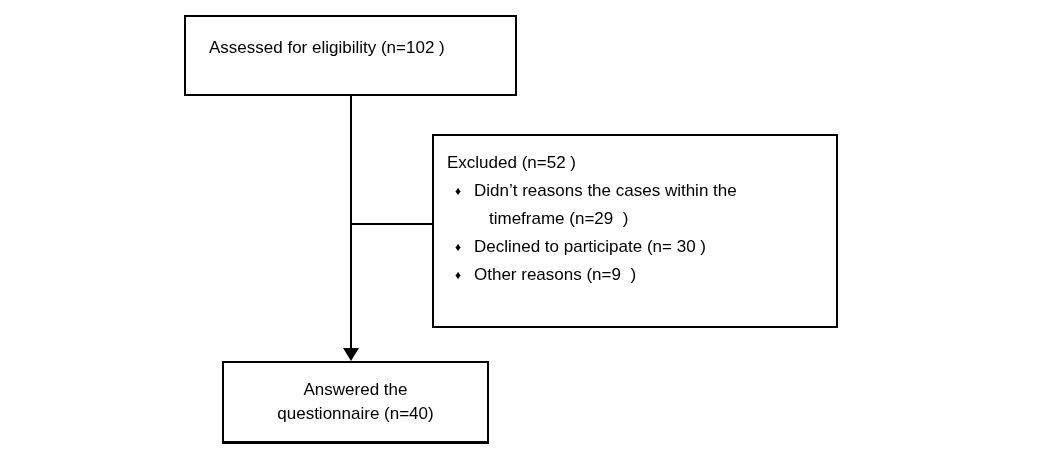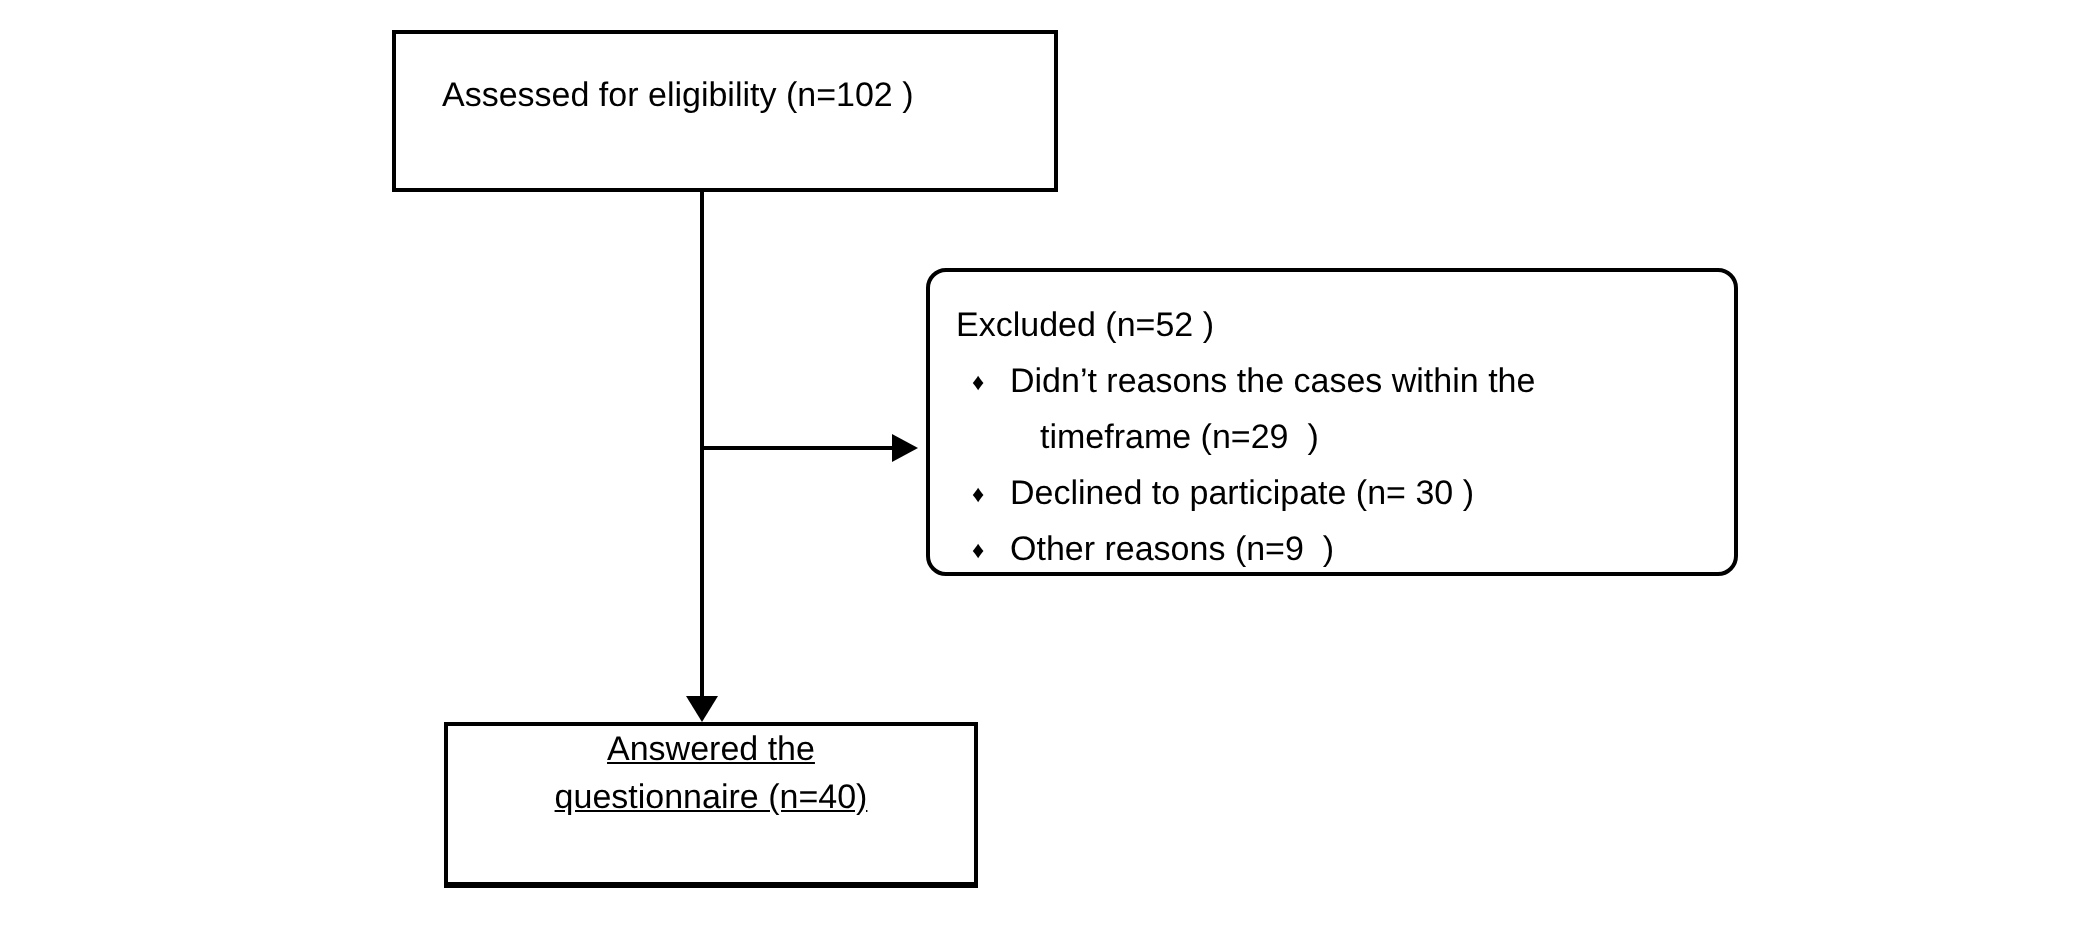--- a/index.html
+++ b/index.html
@@ -23,55 +23,54 @@
     position: absolute;
     border: 2px solid var(--ink);
     background: var(--bg);
     font-size: 17px;
     color: var(--ink);
   }
   .pre { white-space: pre-wrap; }
 
   
   .box-assessed {
-    left: 196px; top: 15px;
+    left: 184px; top: 15px;
     width: 333px; height: 81px;
     padding: 21px 6px 0 23px;
   }
 
   
   .box-excluded {
-    left: 463px; top: 134px;
-    width: 406px; height: 154px;
+    left: 432px; top: 134px;
+    width: 406px; height: 194px;
     padding: 13px 8px 0 13px;
     line-height: 28px;
-    border-radius: 10px;
   }
   .bullet-list { list-style: none; }
   .bullet {
     display: flex;
     align-items: flex-start;
   }
   .bullet-glyph {
     flex: 0 0 27px;
     padding-left: 8px;
     font-size: 12px;
     line-height: 28px;
   }
   .bullet-text { flex: 1; }
   .bullet-line2 { padding-left: 15px; }
 
   
   .box-answered {
     left: 222px; top: 361px;
     width: 267px; height: 83px;
     border-bottom-width: 3px;
+    padding-top: 15px;
     text-align: center;
     line-height: 24px;
-    text-decoration: underline;
   }
 
   
   .vline {
     position: absolute;
     left: 350px; top: 96px;
     width: 2px; height: 252px;
     background: var(--ink);
   }
   .hline {

